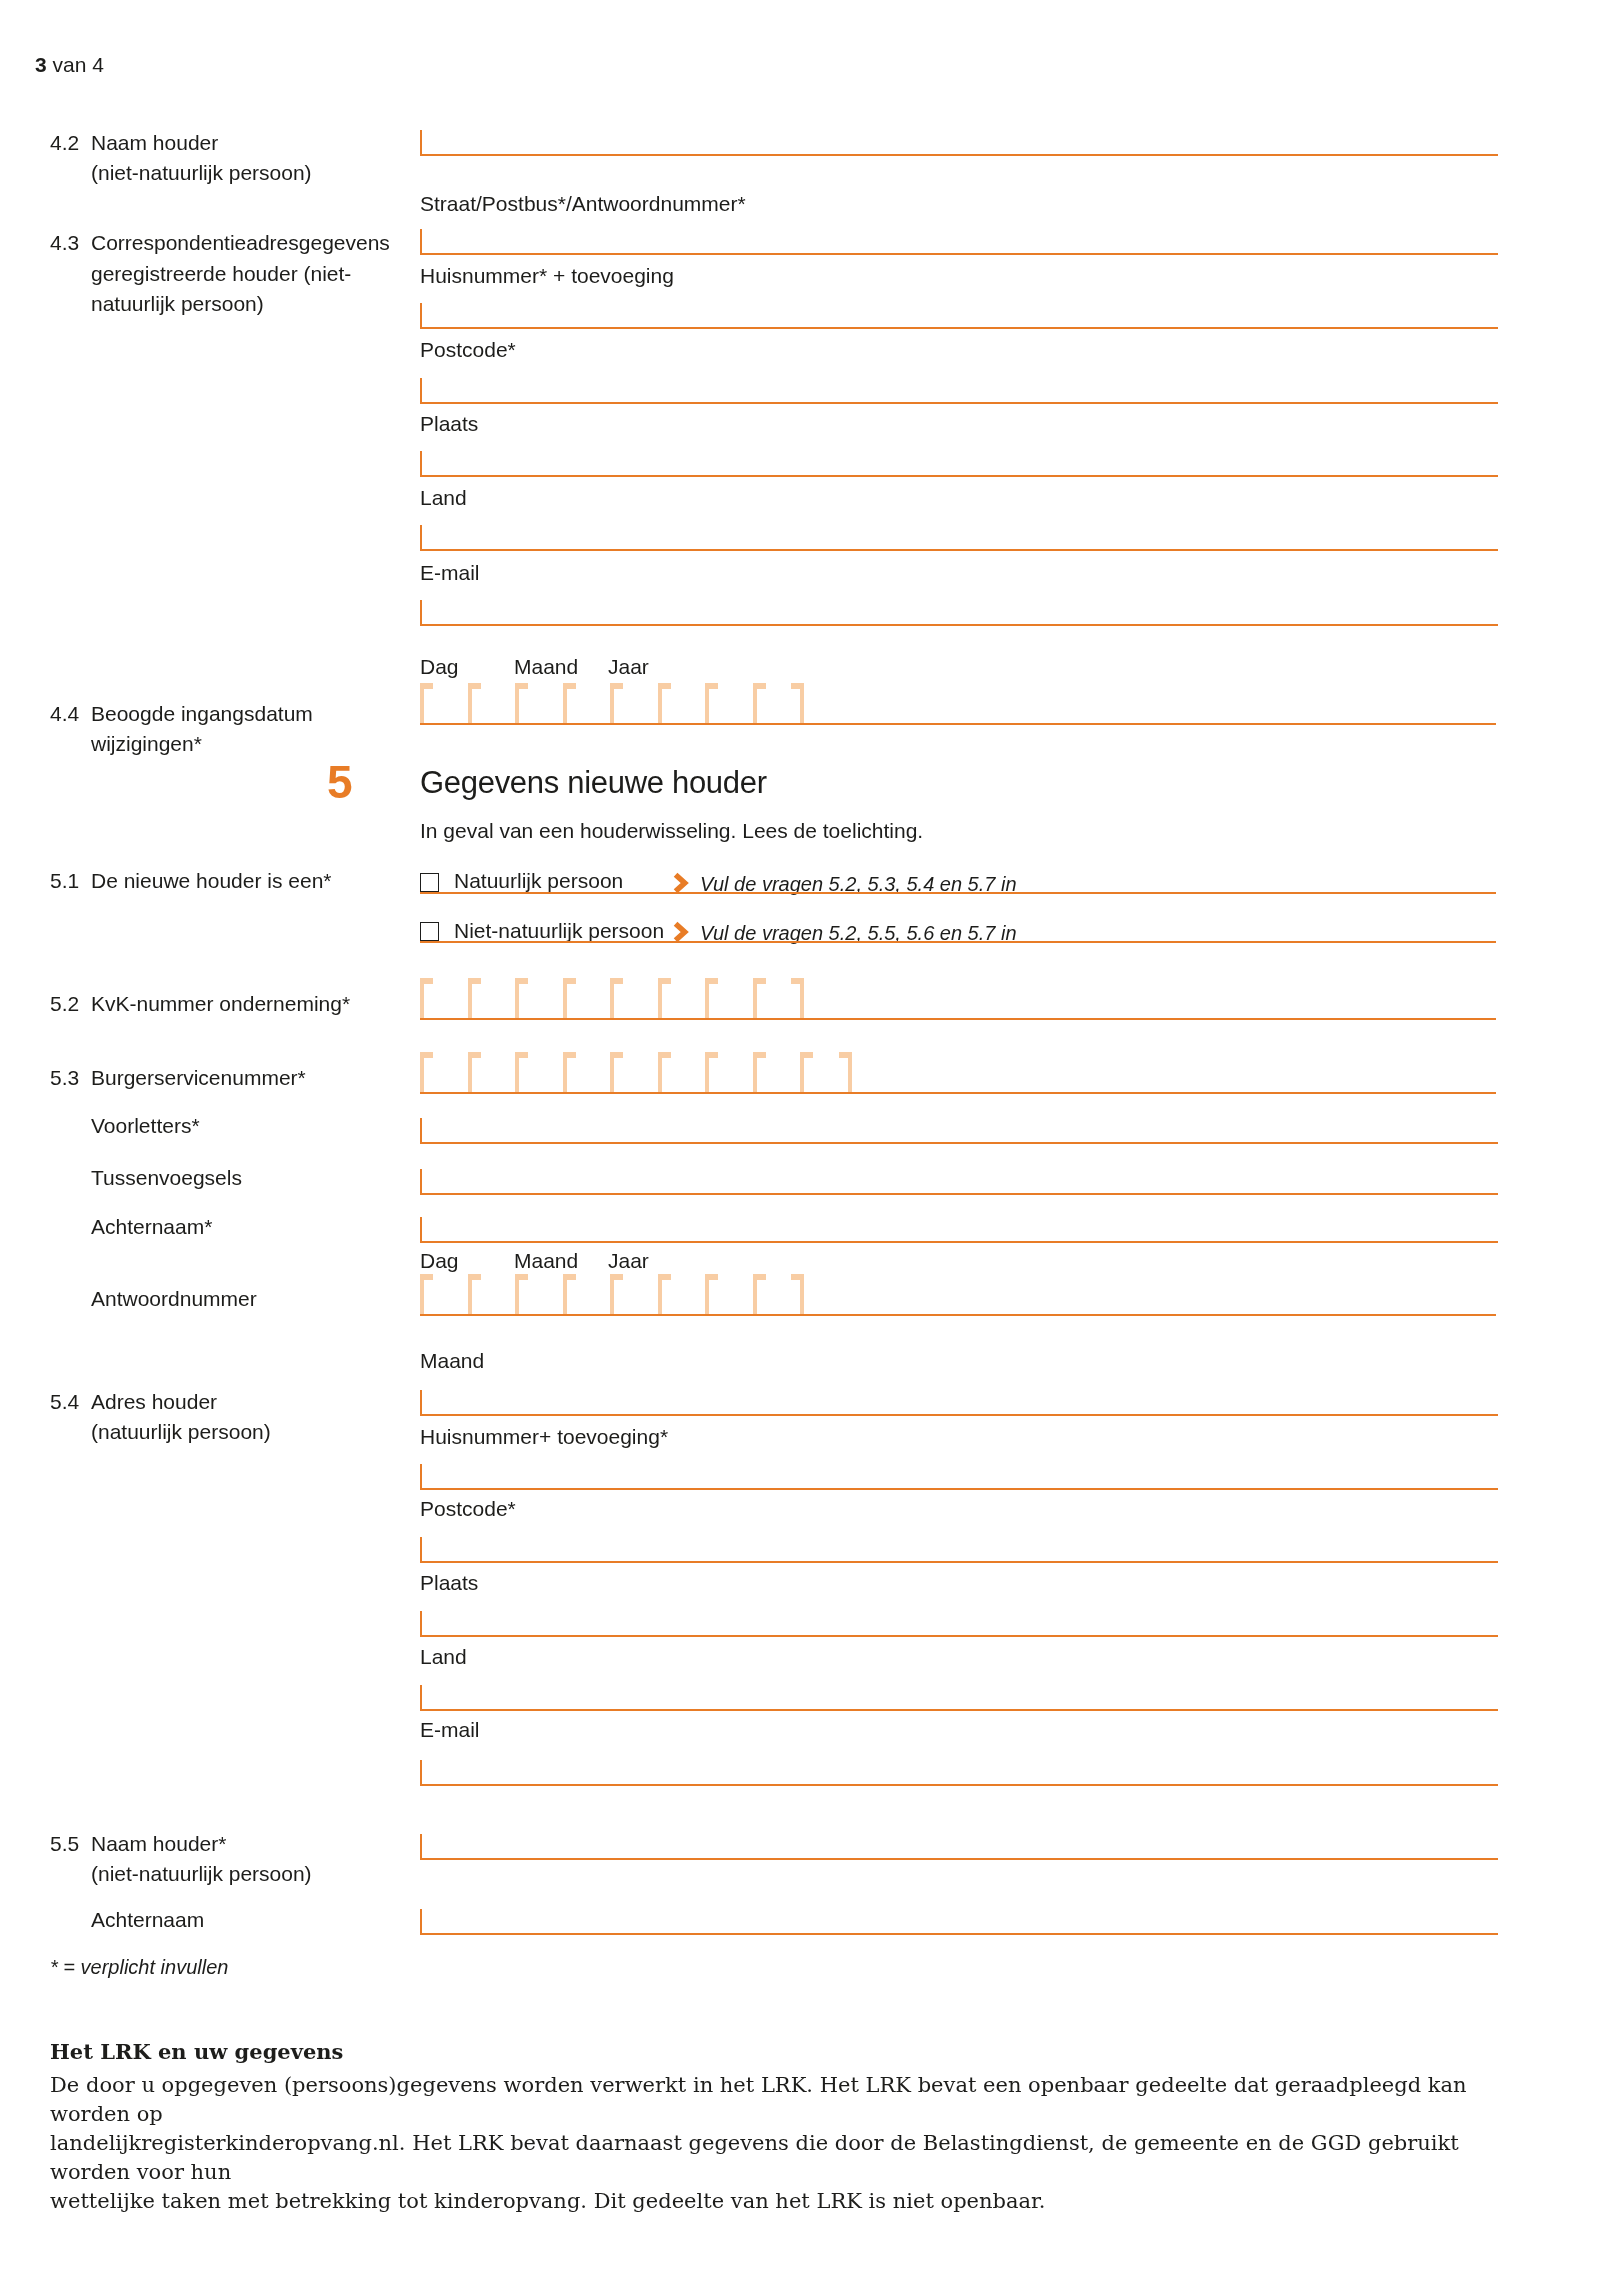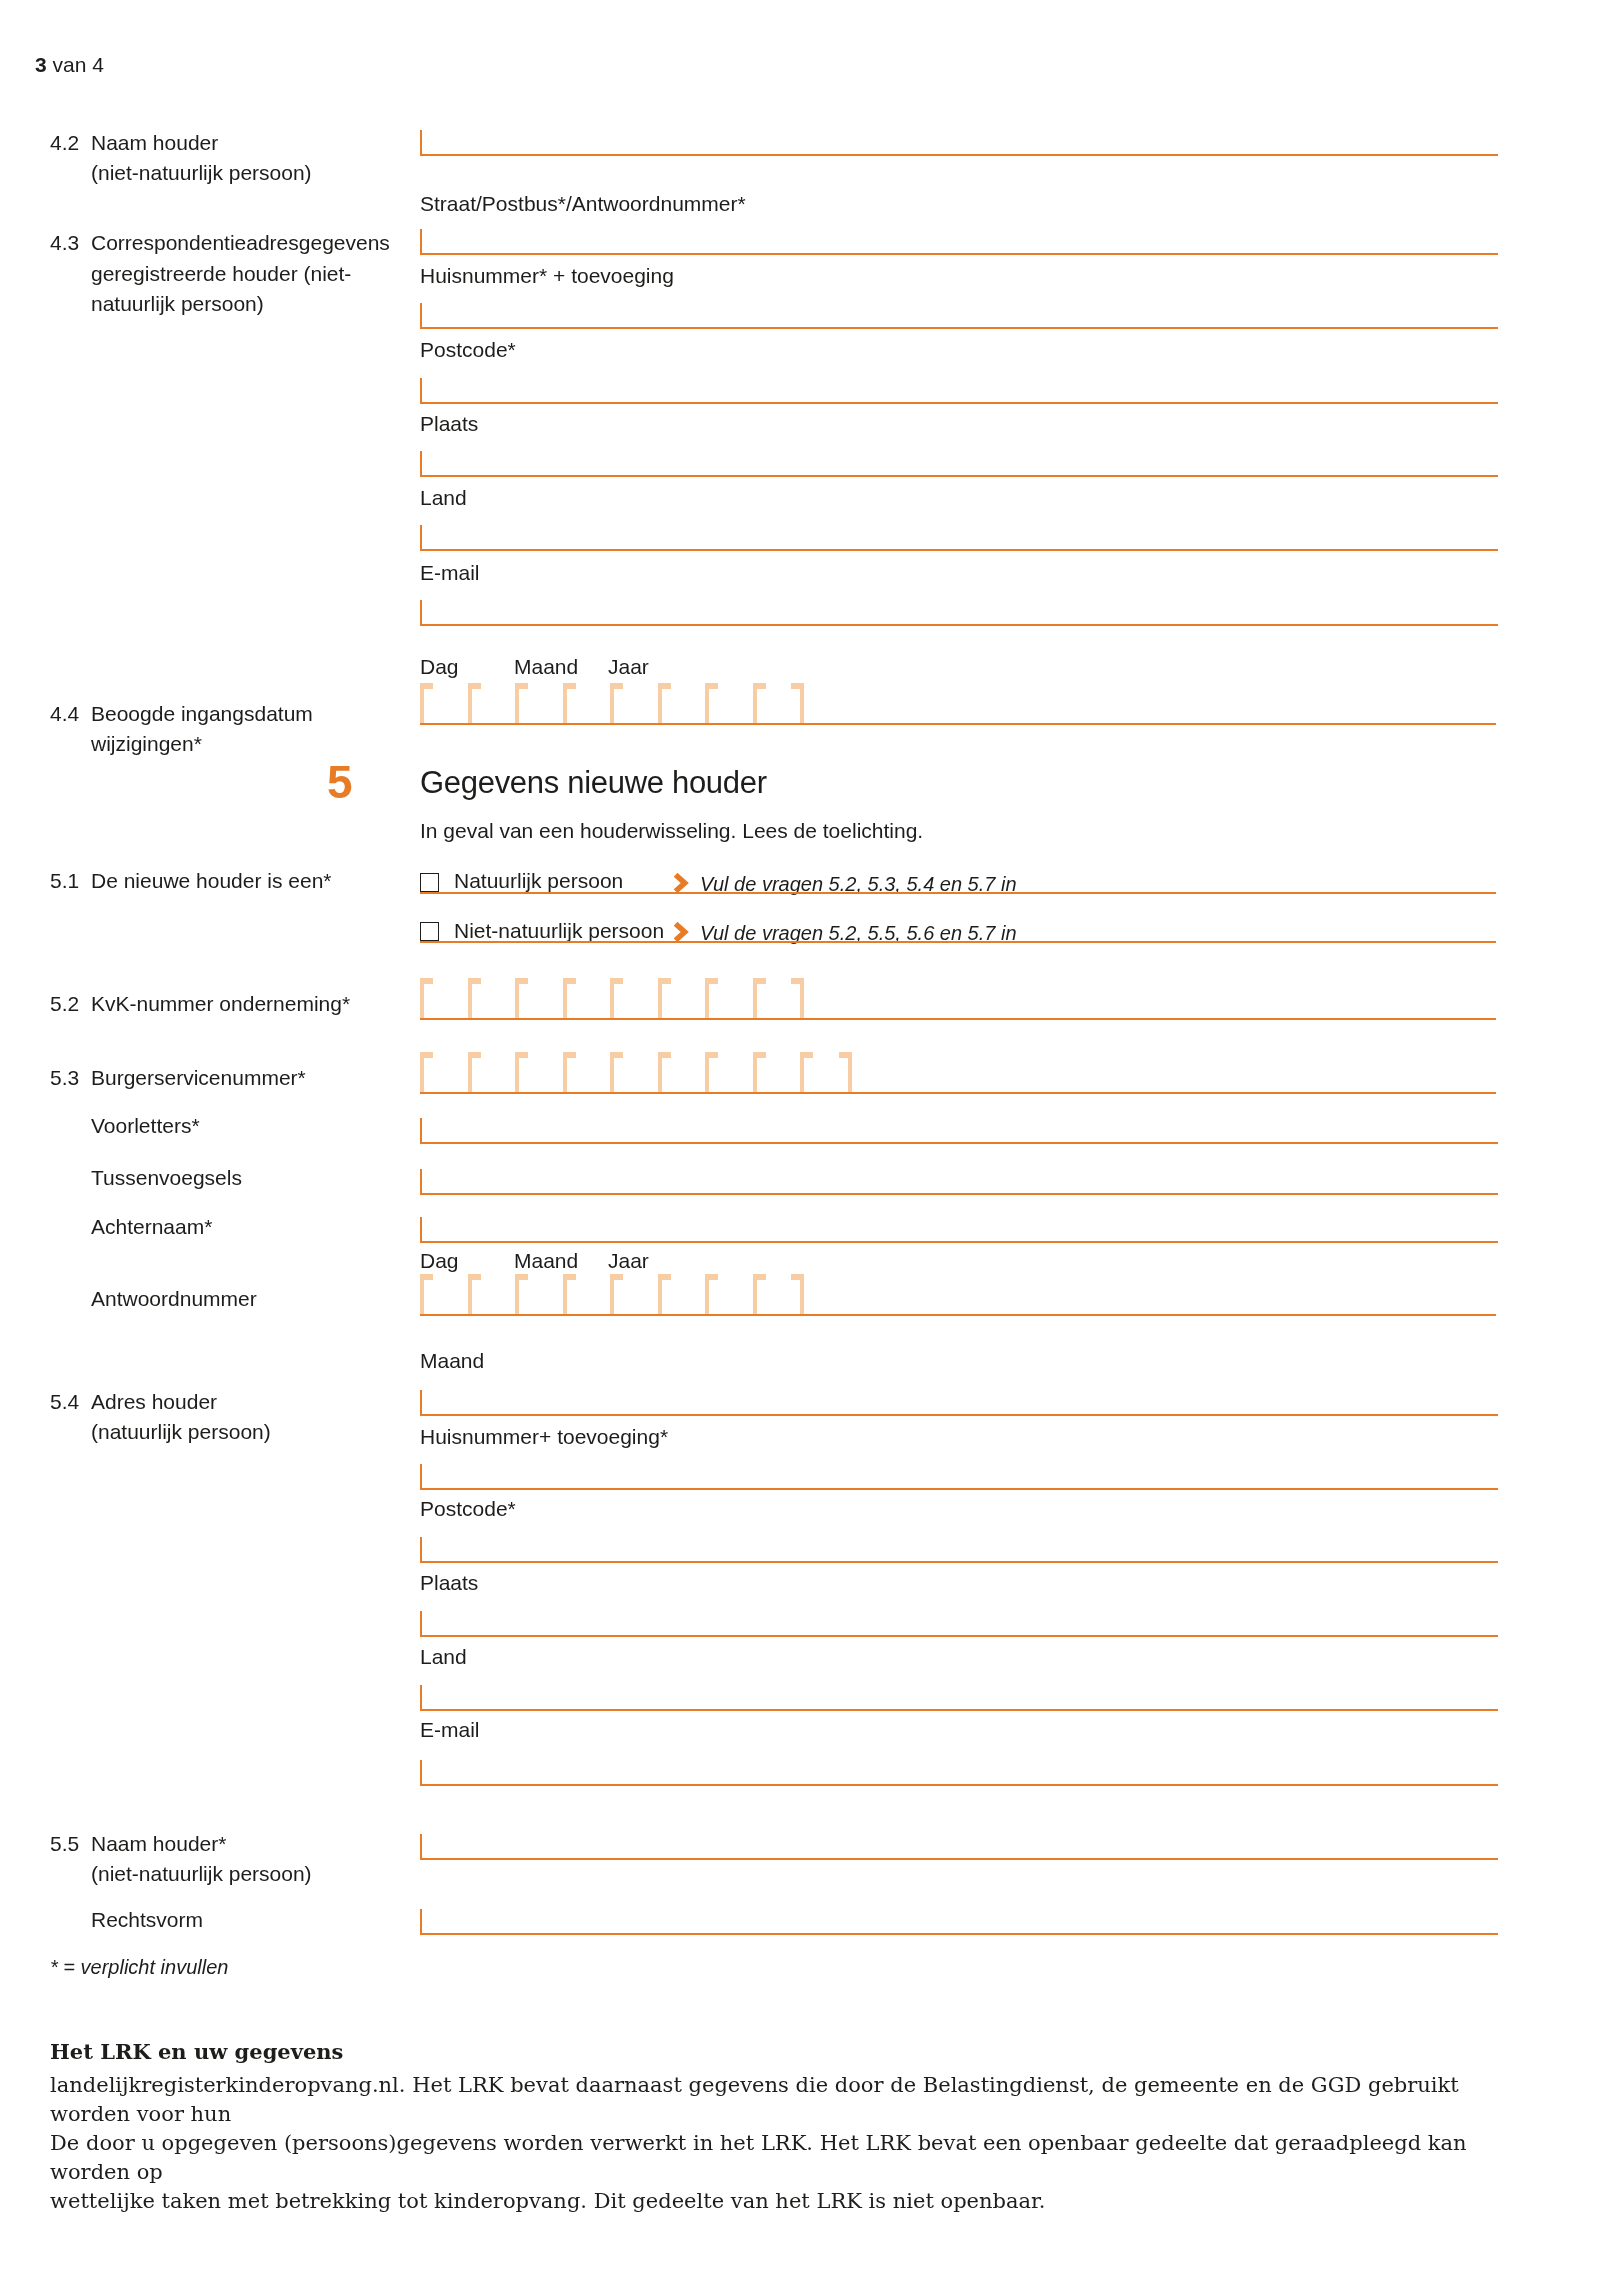--- a/index.html
+++ b/index.html
@@ -166,25 +166,25 @@
   <div class="line tk" style="left:420px;top:1611px"></div>
   <div class="t" style="left:420px;top:1642px">Land</div>
   <div class="line tk" style="left:420px;top:1685px"></div>
   <div class="t" style="left:420px;top:1715px">E-mail</div>
   <div class="line tk" style="left:420px;top:1760px"></div>
 
   <div class="t" style="left:50px;top:1829px">5.5</div>
   <div class="t" style="left:91px;top:1829px">Naam houder*</div>
   <div class="t" style="left:91px;top:1859px">(niet-natuurlijk persoon)</div>
   <div class="line tk" style="left:420px;top:1834px"></div>
-  <div class="t" style="left:91px;top:1905px">Rechtsvorm</div>
+  <div class="t" style="left:91px;top:1905px">Achternaam</div>
   <div class="line tk" style="left:420px;top:1909px"></div>
 
   <div class="t it" style="left:50px;top:1952px">* = verplicht invullen</div>
   <div class="foot-h serif">Het LRK en uw gegevens</div>
   <div class="foot-p serif">
+    <span style="display:block">De door u opgegeven (persoons)gegevens worden verwerkt in het LRK. Het LRK bevat een openbaar gedeelte dat geraadpleegd kan worden op</span>
     <span style="display:block">landelijkregisterkinderopvang.nl. Het LRK bevat daarnaast gegevens die door de Belastingdienst, de gemeente en de GGD gebruikt worden voor hun</span>
-    <span style="display:block">De door u opgegeven (persoons)gegevens worden verwerkt in het LRK. Het LRK bevat een openbaar gedeelte dat geraadpleegd kan worden op</span>
     <span style="display:block">wettelijke taken met betrekking tot kinderopvang. Dit gedeelte van het LRK is niet openbaar.</span>
   </div>
 
 </div>
 
 
 </body></html>

